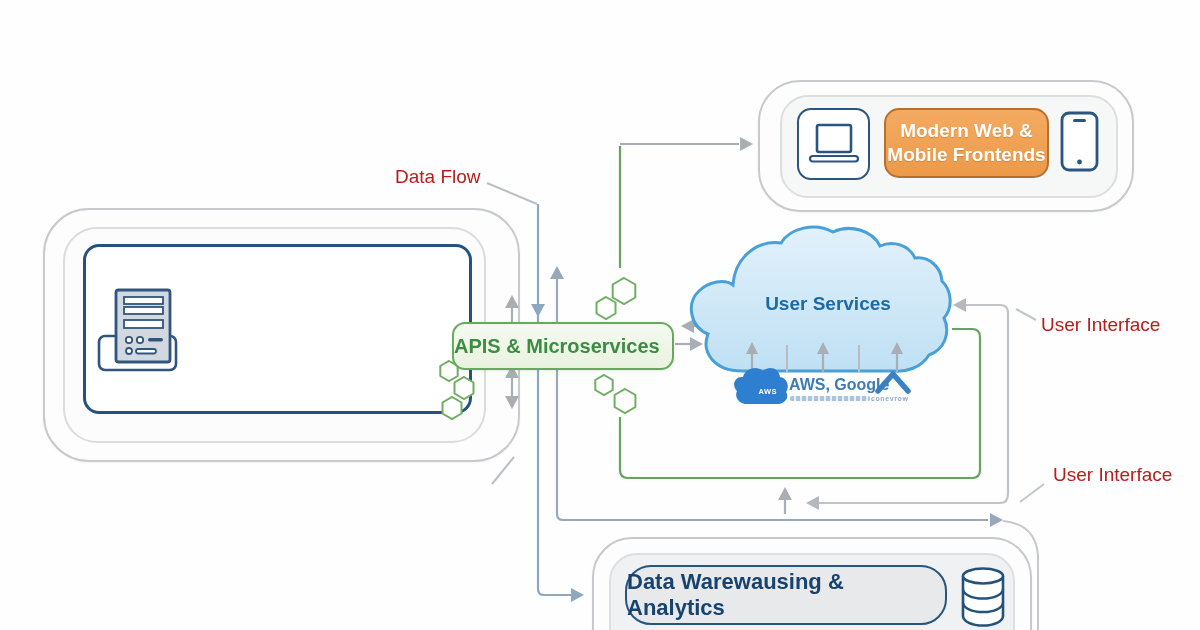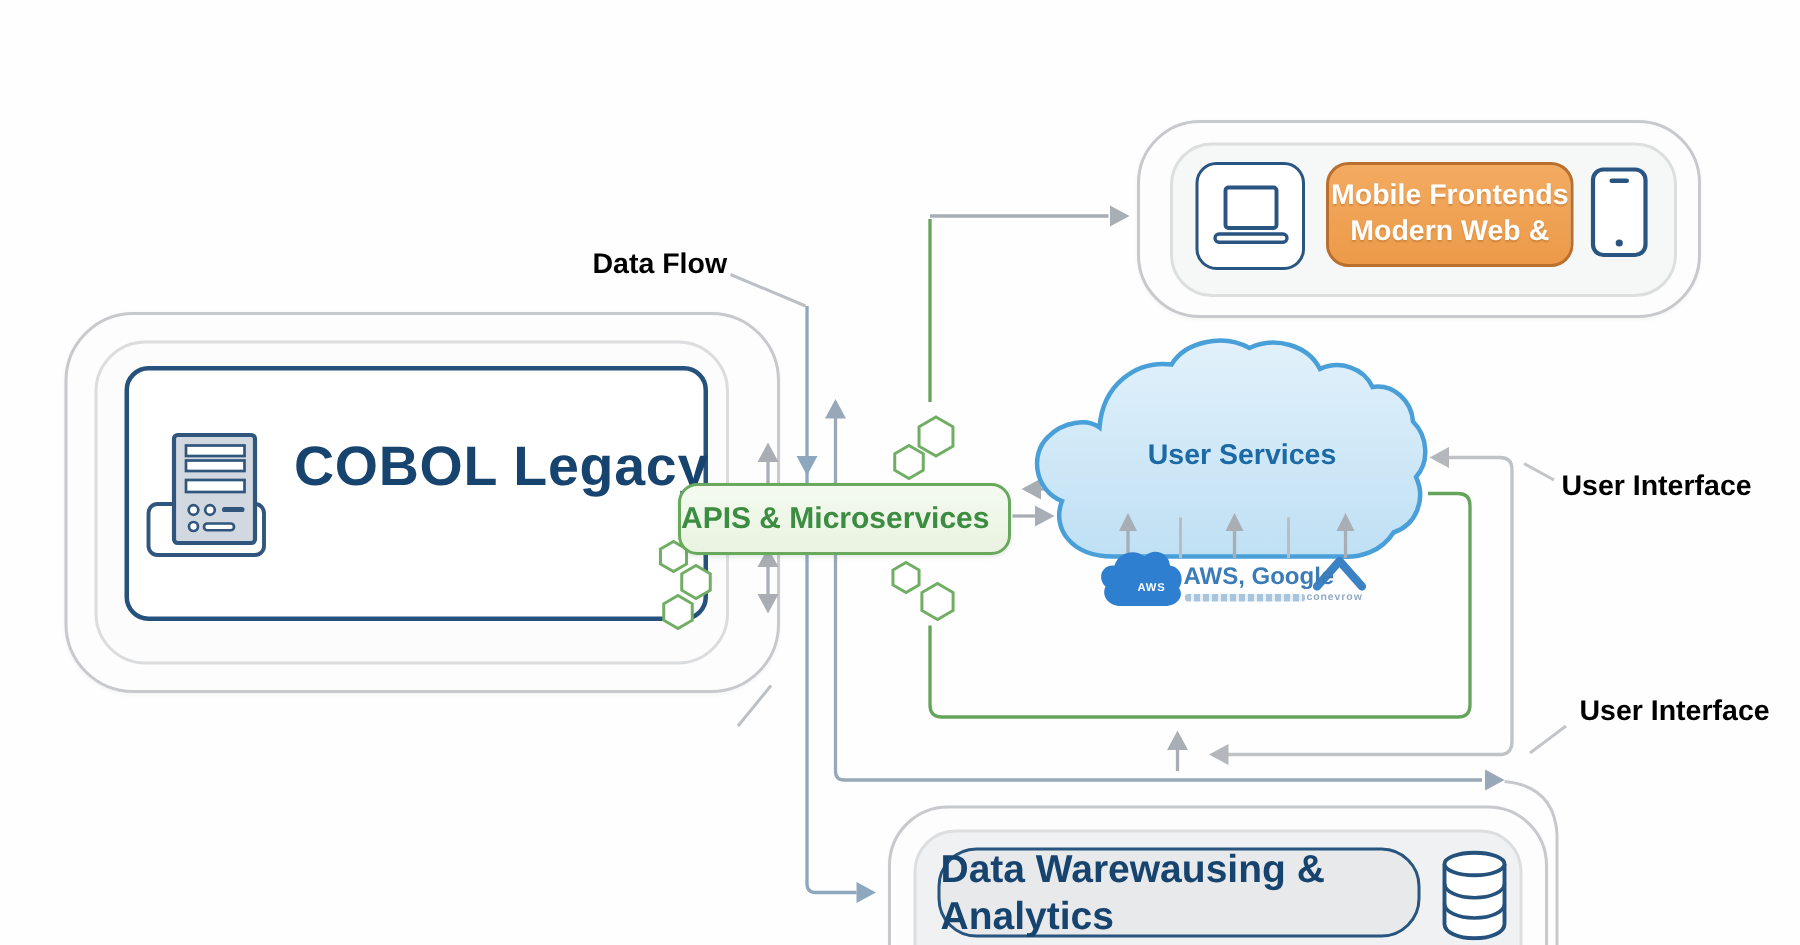--- a/index.html
+++ b/index.html
@@ -31,25 +31,25 @@
     border:2.5px solid #b96f2e;border-radius:15px;
     background:linear-gradient(180deg,#f3ab61 0%,#ec9a49 100%);
     color:#ffffff;font-weight:bold;font-size:19px;line-height:1.25;text-align:center;
     display:flex;flex-direction:column;align-items:center;justify-content:center;
     text-shadow:0 1px 1px rgba(160,90,20,.35);
   }
   
   .bottom-inner{border:2px solid #dddee0;background:#f0f1f2;border-radius:28px;}
   .dw-pill{
     border:2.5px solid #27557f;border-radius:26px;background:#e8e9ea;
-    color:#17436f;font-weight:bold;font-size:26px;
+    color:#17436f;font-weight:bold;font-size:22px;
     display:flex;align-items:center;justify-content:center;
   }
   
-  .lbl{color:#000000;font-weight:700;white-space:nowrap;z-index:5;}
+  .lbl{color:#b91c1c;font-weight:400;white-space:nowrap;z-index:5;}
   
   .cloud-text{z-index:5;text-align:center;color:#1c6aa5;font-weight:bold;line-height:1.3;}
   .cloud-text .t1{font-size:19px;}
   .cloud-text .t2{font-size:17.5px;white-space:nowrap;}
   .prov-label{color:#3b7cb8;font-weight:bold;font-size:16px;z-index:5;white-space:nowrap;}
   .blur-strip{height:5px;background:repeating-linear-gradient(90deg,#a9c4dd 0 4px,rgba(169,196,221,.25) 4px 6px);border-radius:2px;z-index:5;}
   .badge-txt{color:#ffffff;font-weight:bold;font-size:7.5px;text-align:right;z-index:5;letter-spacing:.5px;}
   .gcloud-sub{color:#90a9c6;font-size:7px;letter-spacing:.6px;z-index:5;font-weight:600;}
   svg.overlay{position:absolute;left:0;top:0;z-index:3;}
   svg.icon{display:block;}
@@ -72,38 +72,37 @@
       <rect x="29" y="36" width="39" height="8" fill="#ffffff" stroke="#31567e" stroke-width="1.8"></rect>
       <circle cx="34" cy="56" r="3.2" fill="#ffffff" stroke="#31567e" stroke-width="1.8"></circle>
       <circle cx="45" cy="56" r="3.2" fill="#ffffff" stroke="#31567e" stroke-width="1.8"></circle>
       <rect x="53" y="54" width="15" height="3.4" rx="1.7" fill="#31567e"></rect>
       <circle cx="34" cy="67" r="3" fill="#ffffff" stroke="#31567e" stroke-width="1.8"></circle>
       <rect x="41" y="65" width="20" height="4.5" rx="2.2" fill="#ffffff" stroke="#31567e" stroke-width="1.8"></rect>
     </svg>
   </span>
 
   <div class="abs cobol-title" style="left:196px;top:288px;z-index:2;">
-    <div>COBOL Legacy</div>
   </div>
 
   <div class="abs box-outer" style="left:758px;top:80px;width:376px;height:132px;border-radius:42px;"></div>
   <div class="abs fe-inner" style="left:780px;top:95px;width:338px;height:103px;"></div>
 
   <div class="abs tile" style="left:797px;top:108px;width:73px;height:72px;z-index:2;">
     <span>
       <svg class="icon" width="52" height="44" viewBox="0 0 52 44">
         <rect x="9" y="3" width="34" height="27" rx="2" fill="#ffffff" stroke="#2a5580" stroke-width="2.6"></rect>
         <rect x="2" y="34" width="48" height="5.5" rx="2.7" fill="#ffffff" stroke="#2a5580" stroke-width="2.2"></rect>
       </svg>
     </span>
   </div>
 
   <div class="abs orange-box" style="left:884px;top:108px;width:165px;height:70px;z-index:2;">
+    <div>Modern Web &amp;</div>
     <div>Mobile Frontends</div>
-    <div>Modern Web &amp;</div>
   </div>
 
   <span class="abs" style="left:1060px;top:111px;z-index:2;">
     <svg class="icon" width="39" height="61" viewBox="0 0 39 61">
       <rect x="2" y="2" width="35" height="57" rx="7" fill="#ffffff" stroke="#2a5580" stroke-width="2.8"></rect>
       <rect x="13" y="8" width="13" height="3" rx="1.5" fill="#2a5580"></rect>
       <circle cx="19.5" cy="51" r="2.4" fill="#2a5580"></circle>
     </svg>
   </span>
 

